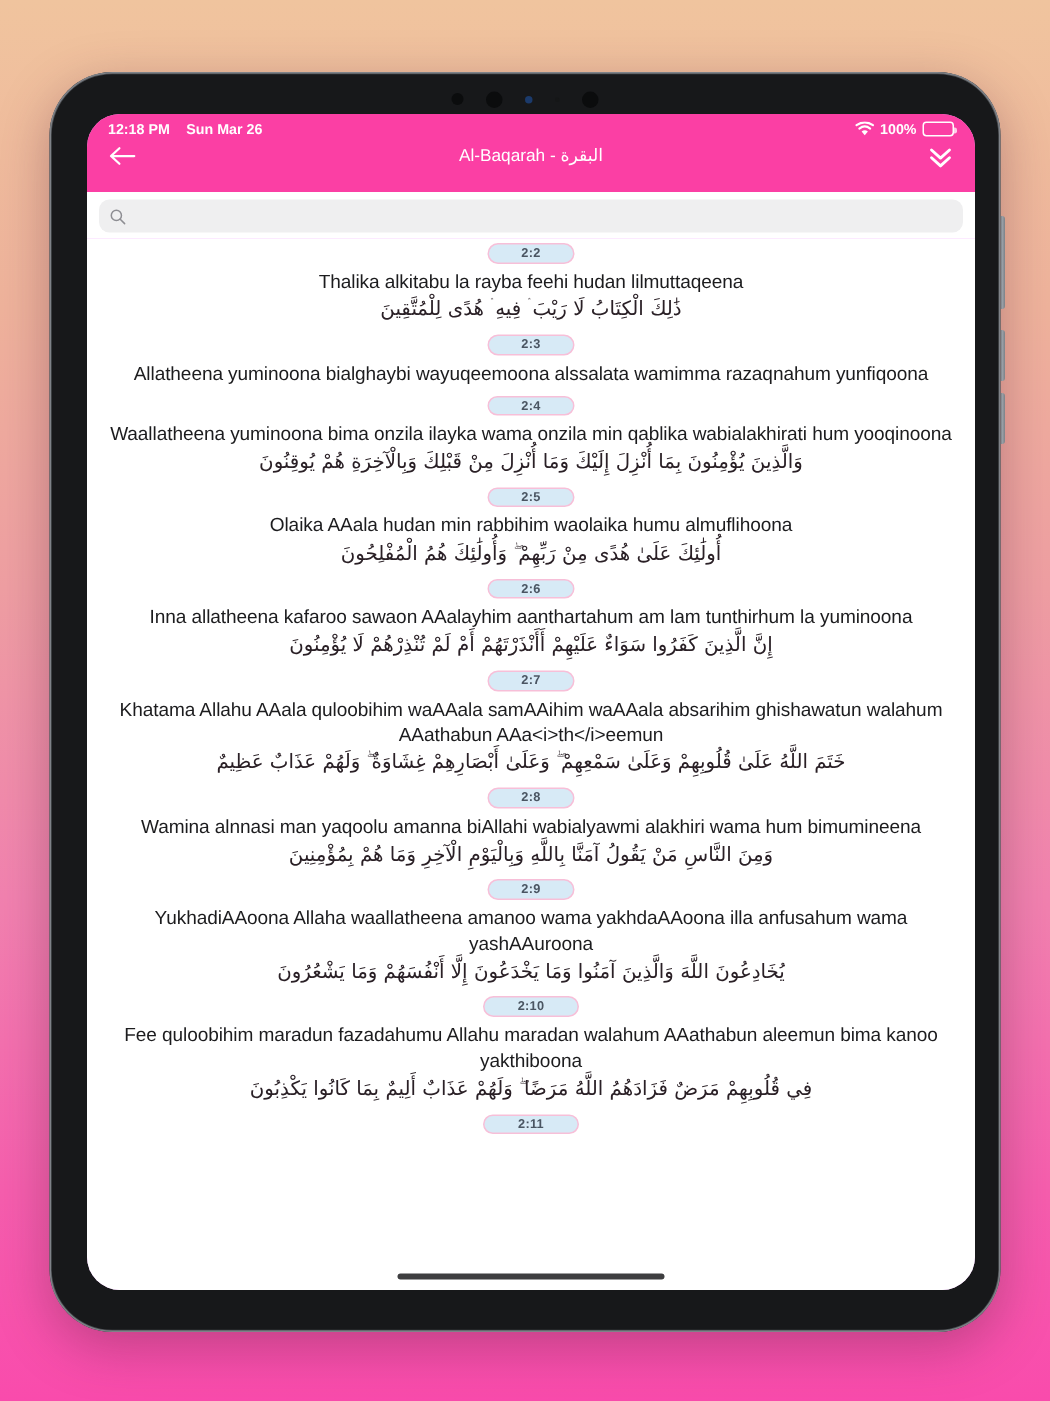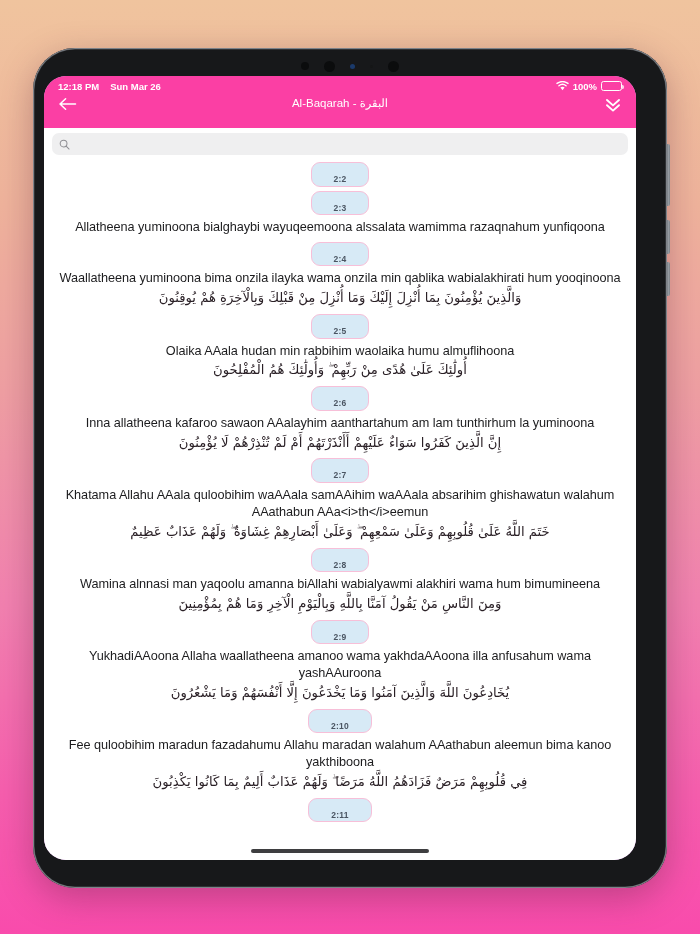--- a/index.html
+++ b/index.html
@@ -64,21 +64,21 @@
   .sensor { background: #0b0c0d; border-radius: 50%; }
   .sensor.s1 { width: 8px;  height: 8px; }
   .sensor.s2 { width: 11px; height: 11px; }
   .sensor.s3 { width: 5px;  height: 5px; background: #1b3a6b; }
   .sensor.s4 { width: 3px;  height: 3px; background: #151617; }
   .sensor.s5 { width: 11px; height: 11px; }
 
   
   #screen {
     position: absolute;
-    left: 11px; top: 28px;
+    left: 25px; top: 28px;
     width: 592px; height: 784px;
     background: #f0abfc;
     border-radius: 22px;
     overflow: hidden;
     display: flex;
     flex-direction: column;
   }
 
   
   #status-bar {
@@ -186,21 +186,21 @@
     margin: 3px 0 4px;
   }
   .ayah-badge {
     background: #d7eaf6;
     border: 1px solid #f7bfd8;
     border-radius: 9px;
     color: #4a5562;
     font-size: 8.5px;
     font-weight: bold;
     letter-spacing: 0.2px;
-    padding: 12px 22px 2px;
+    padding: 1px 22px 2px;
     line-height: 1;
     cursor: pointer;
   }
 
   .verse-block { padding: 0 4px 3px; }
 
   .translit {
     text-align: center;
     font-size: 12.7px;
     line-height: 1.33;
@@ -296,20 +296,24 @@
           <path d="M7.8 7.8 L11 11" stroke="#8e8e93" stroke-width="1.1" stroke-linecap="round"></path>
         </svg>
         <input id="search-input" type="text" placeholder="" style="">
       </div>
     </div>
 
     <div id="verse-list">
         <div class="ayah-badge-row">
           <span class="ayah-badge">2:2</span>
         </div>
+        <div class="verse-block">
+          <div class="translit">Thalika alkitabu la rayba feehi hudan lilmuttaqeena</div>
+          <div class="arabic">ذَٰلِكَ الْكِتَابُ لَا رَيْبَ ۛ فِيهِ ۛ هُدًى لِلْمُتَّقِينَ</div>
+        </div>
         <div class="ayah-badge-row">
           <span class="ayah-badge">2:3</span>
         </div>
         <div class="verse-block">
           <div class="translit">Allatheena yuminoona bialghaybi wayuqeemoona alssalata wamimma razaqnahum yunfiqoona</div>
         </div>
         <div class="ayah-badge-row">
           <span class="ayah-badge">2:4</span>
         </div>
         <div class="verse-block">

